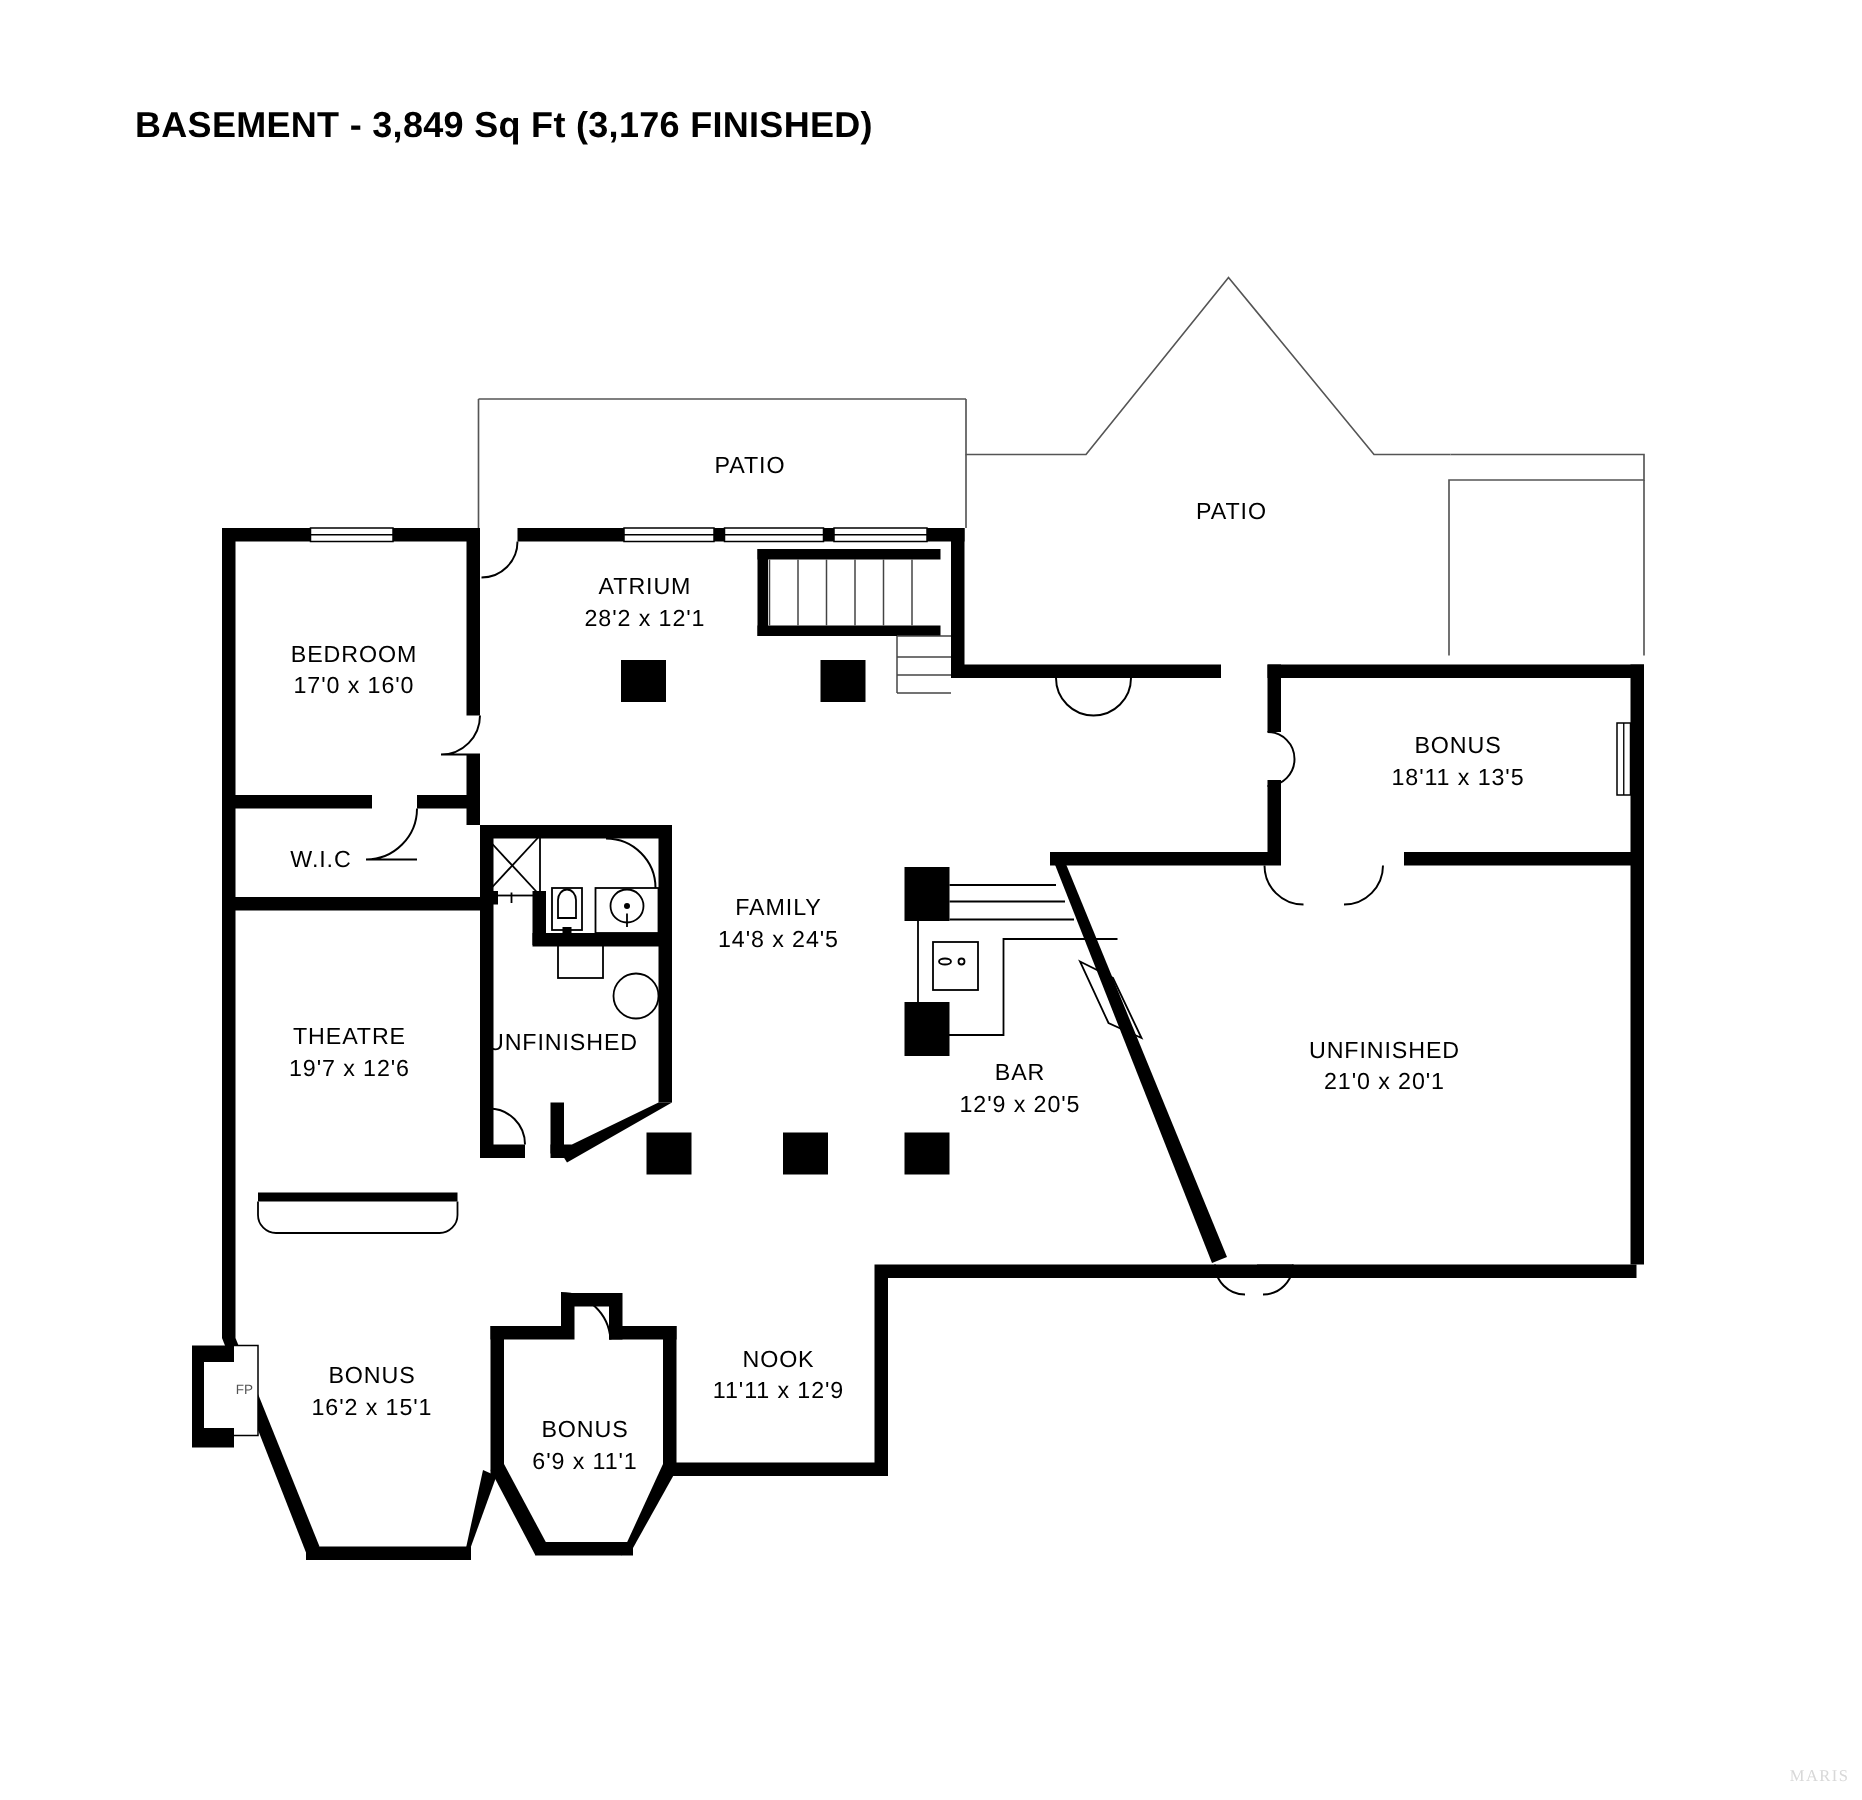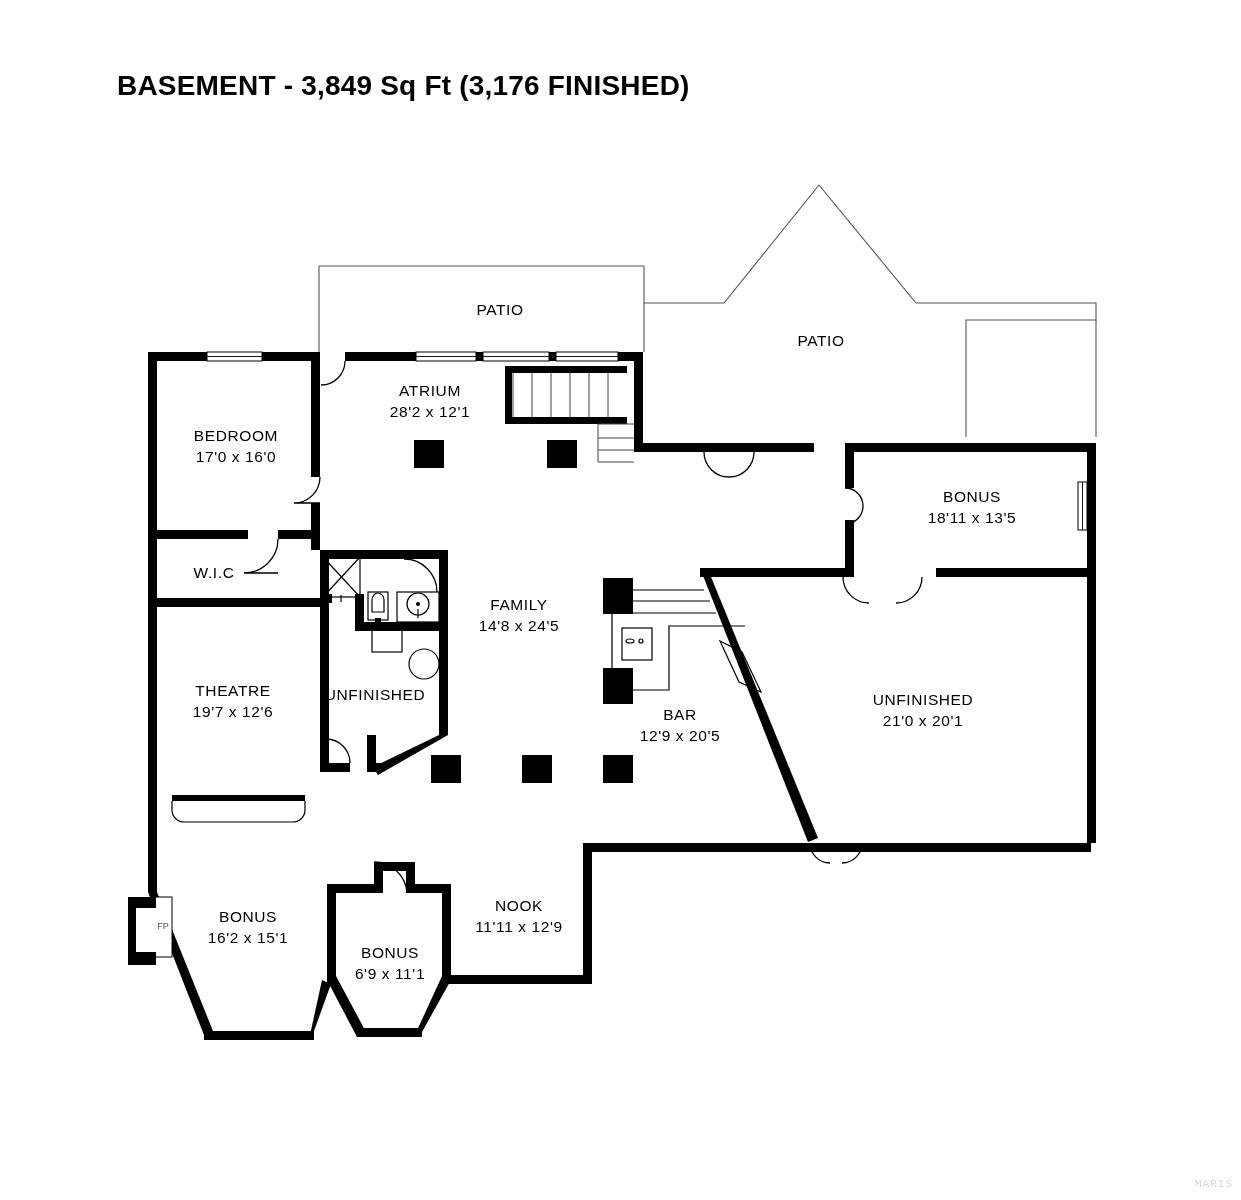--- a/index.html
+++ b/index.html
@@ -10,43 +10,43 @@
   }
   body {
     width: 1241px;
     height: 1200px;
     position: relative;
     font-family: "Liberation Sans", sans-serif;
     overflow: hidden;
   }
   #plan-title {
     position: absolute;
-    left: 117px;
+    left: 90px;
     top: 70px;
-    font-size: 28px;
+    font-size: 24px;
     font-weight: bold;
     color: #000000;
     letter-spacing: 0.2px;
     white-space: nowrap;
   }
   #floorplan-canvas {
     position: absolute;
     left: 0;
     top: 0;
     width: 1241px;
     height: 1200px;
   }
   #watermark {
     position: absolute;
     right: 8px;
     bottom: 10px;
     font-size: 11px;
     color: #d8d8d8;
     letter-spacing: 1px;
-    font-family: Liberation Mono, monospace;
+    font-family: Liberation Serif, serif;
   }
   .rm-name {
     font-family: "Liberation Sans", sans-serif;
     font-size: 15.5px;
     fill: #000000;
     text-anchor: middle;
     letter-spacing: 0.6px;
   }
   .rm-dim {
     font-family: "Liberation Sans", sans-serif;

